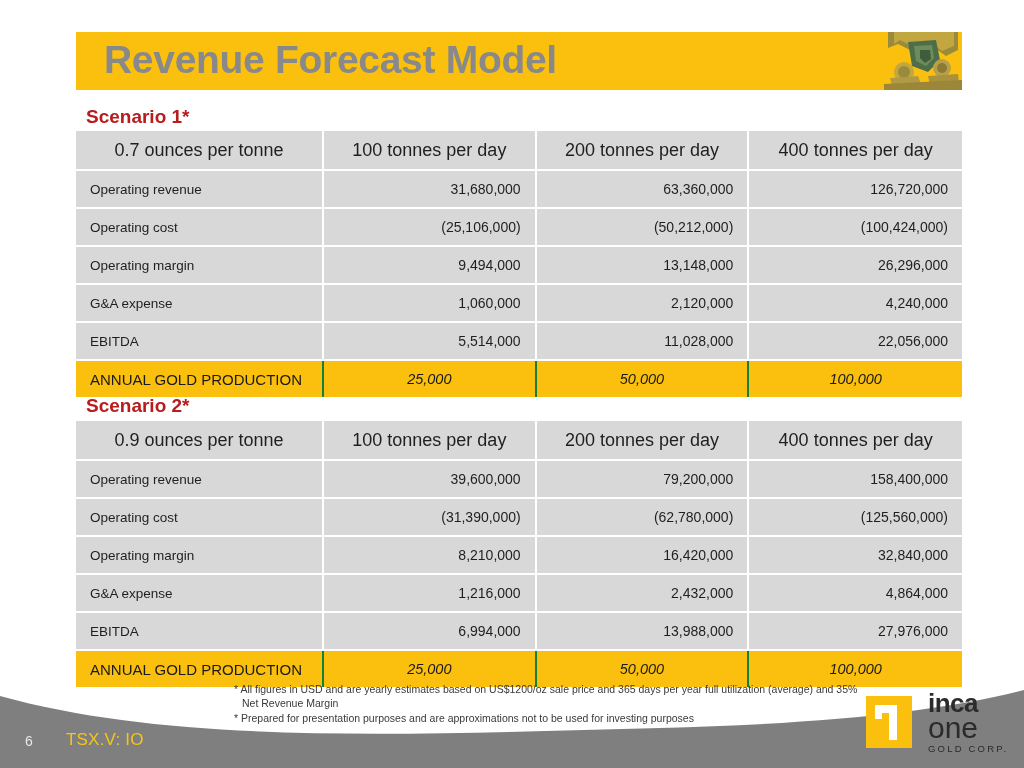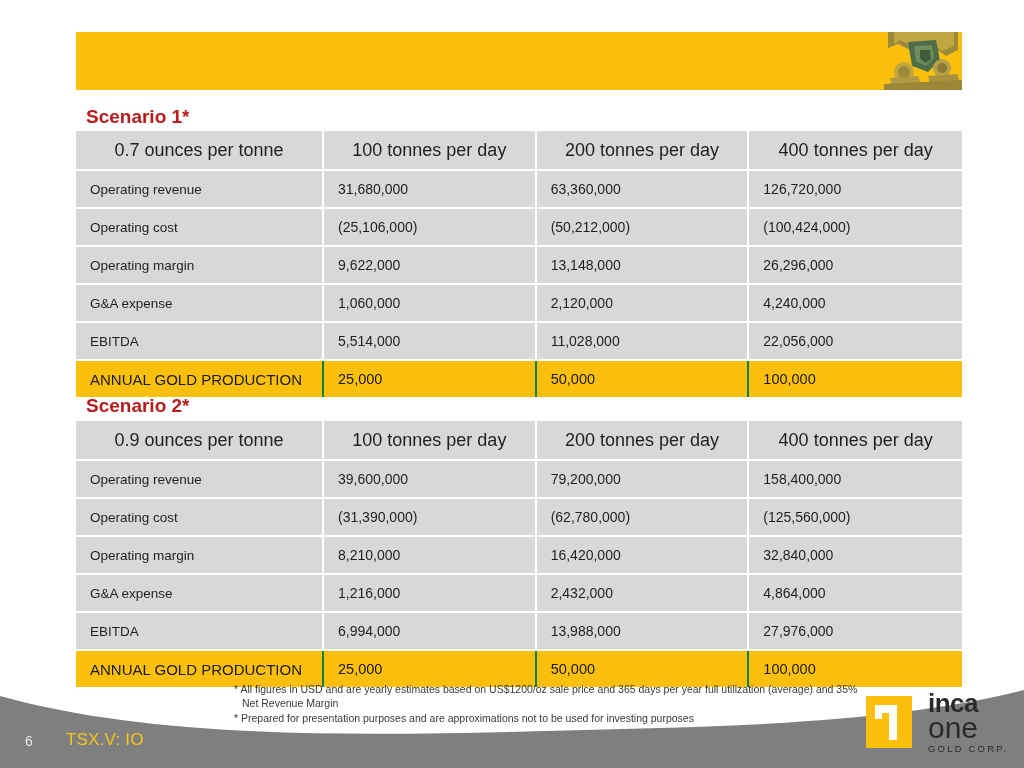--- a/index.html
+++ b/index.html
@@ -87,34 +87,34 @@
     text-align:center;
   }
   .hdr-row th.col-label { text-align:center; }
 
   
   .body-row td {
     height:38px;
     font-size:13.5px;
   }
   .body-row td.col-label { text-align:left; }
-  .body-row td.col-val { text-align:left; font-size:14px; }
+  .body-row td.col-val { text-align:right; font-size:14px; }
 
   
   .gold-row td {
     background:#FBC00E;
     height:36px;
     border-right:2px solid #15803d;
     border-bottom:none;
     font-size:14.5px;
     color:#1a1a1a;
   }
   .gold-row td:last-child { border-right:none; }
   .gold-row td.col-label { text-align:left; font-size:15px; }
-  .gold-row td.col-val { font-size:14.5px; }
+  .gold-row td.col-val { text-align:center; font-size:14.5px;font-style:italic; }
 
   
   .footnotes {
     position:absolute;
     left:234px; top:683px;
     width:640px;
   }
   .footnote {
     font-size:10.5px;
     color:#3a3a3a;
@@ -176,20 +176,21 @@
     font-size:9.5px; color:#2b2b2b;
     letter-spacing:2.2px; margin-top:2px;
   }
 </style>
 </head>
 <body>
 
 <div id="slide">
 
   <div class="title-bar">
+    <div class="title-text">Revenue Forecast Model</div>
     <div class="title-art">
       <svg width="78" height="70" viewBox="0 0 78 70">
         <rect x="0" y="0" width="78" height="70" fill="#FBC00E"></rect>
         <g>
           <path d="M4 2 L74 2 L74 24 L62 30 L48 20 L30 26 L14 18 L4 22 Z" fill="#9A8B3C"></path>
           <path d="M10 4 L70 4 L70 20 L58 25 L46 16 L30 21 L16 14 L10 18 Z" fill="#C2A63F"></path>
           <path d="M24 16 L52 14 L56 34 L44 46 L28 40 Z" fill="#4E6E4A"></path>
           <path d="M30 20 L48 19 L50 32 L42 40 L32 35 Z" fill="#6E8B5C"></path>
           <path d="M36 24 L46 24 L47 33 L41 37 L36 32 Z" fill="#3F5C3B"></path>
           <circle cx="20" cy="46" r="10" fill="#C2A63F"></circle>
@@ -223,21 +224,21 @@
         <td class="col-val">126,720,000</td>
       </tr>
       <tr class="body-row">
         <td class="col-label">Operating cost</td>
         <td class="col-val">(25,106,000)</td>
         <td class="col-val">(50,212,000)</td>
         <td class="col-val">(100,424,000)</td>
       </tr>
       <tr class="body-row">
         <td class="col-label">Operating margin</td>
-        <td class="col-val">9,622,000</td>
+        <td class="col-val">9,494,000</td>
         <td class="col-val">13,148,000</td>
         <td class="col-val">26,296,000</td>
       </tr>
       <tr class="body-row">
         <td class="col-label">G&amp;A expense</td>
         <td class="col-val">1,060,000</td>
         <td class="col-val">2,120,000</td>
         <td class="col-val">4,240,000</td>
       </tr>
       <tr class="body-row">

